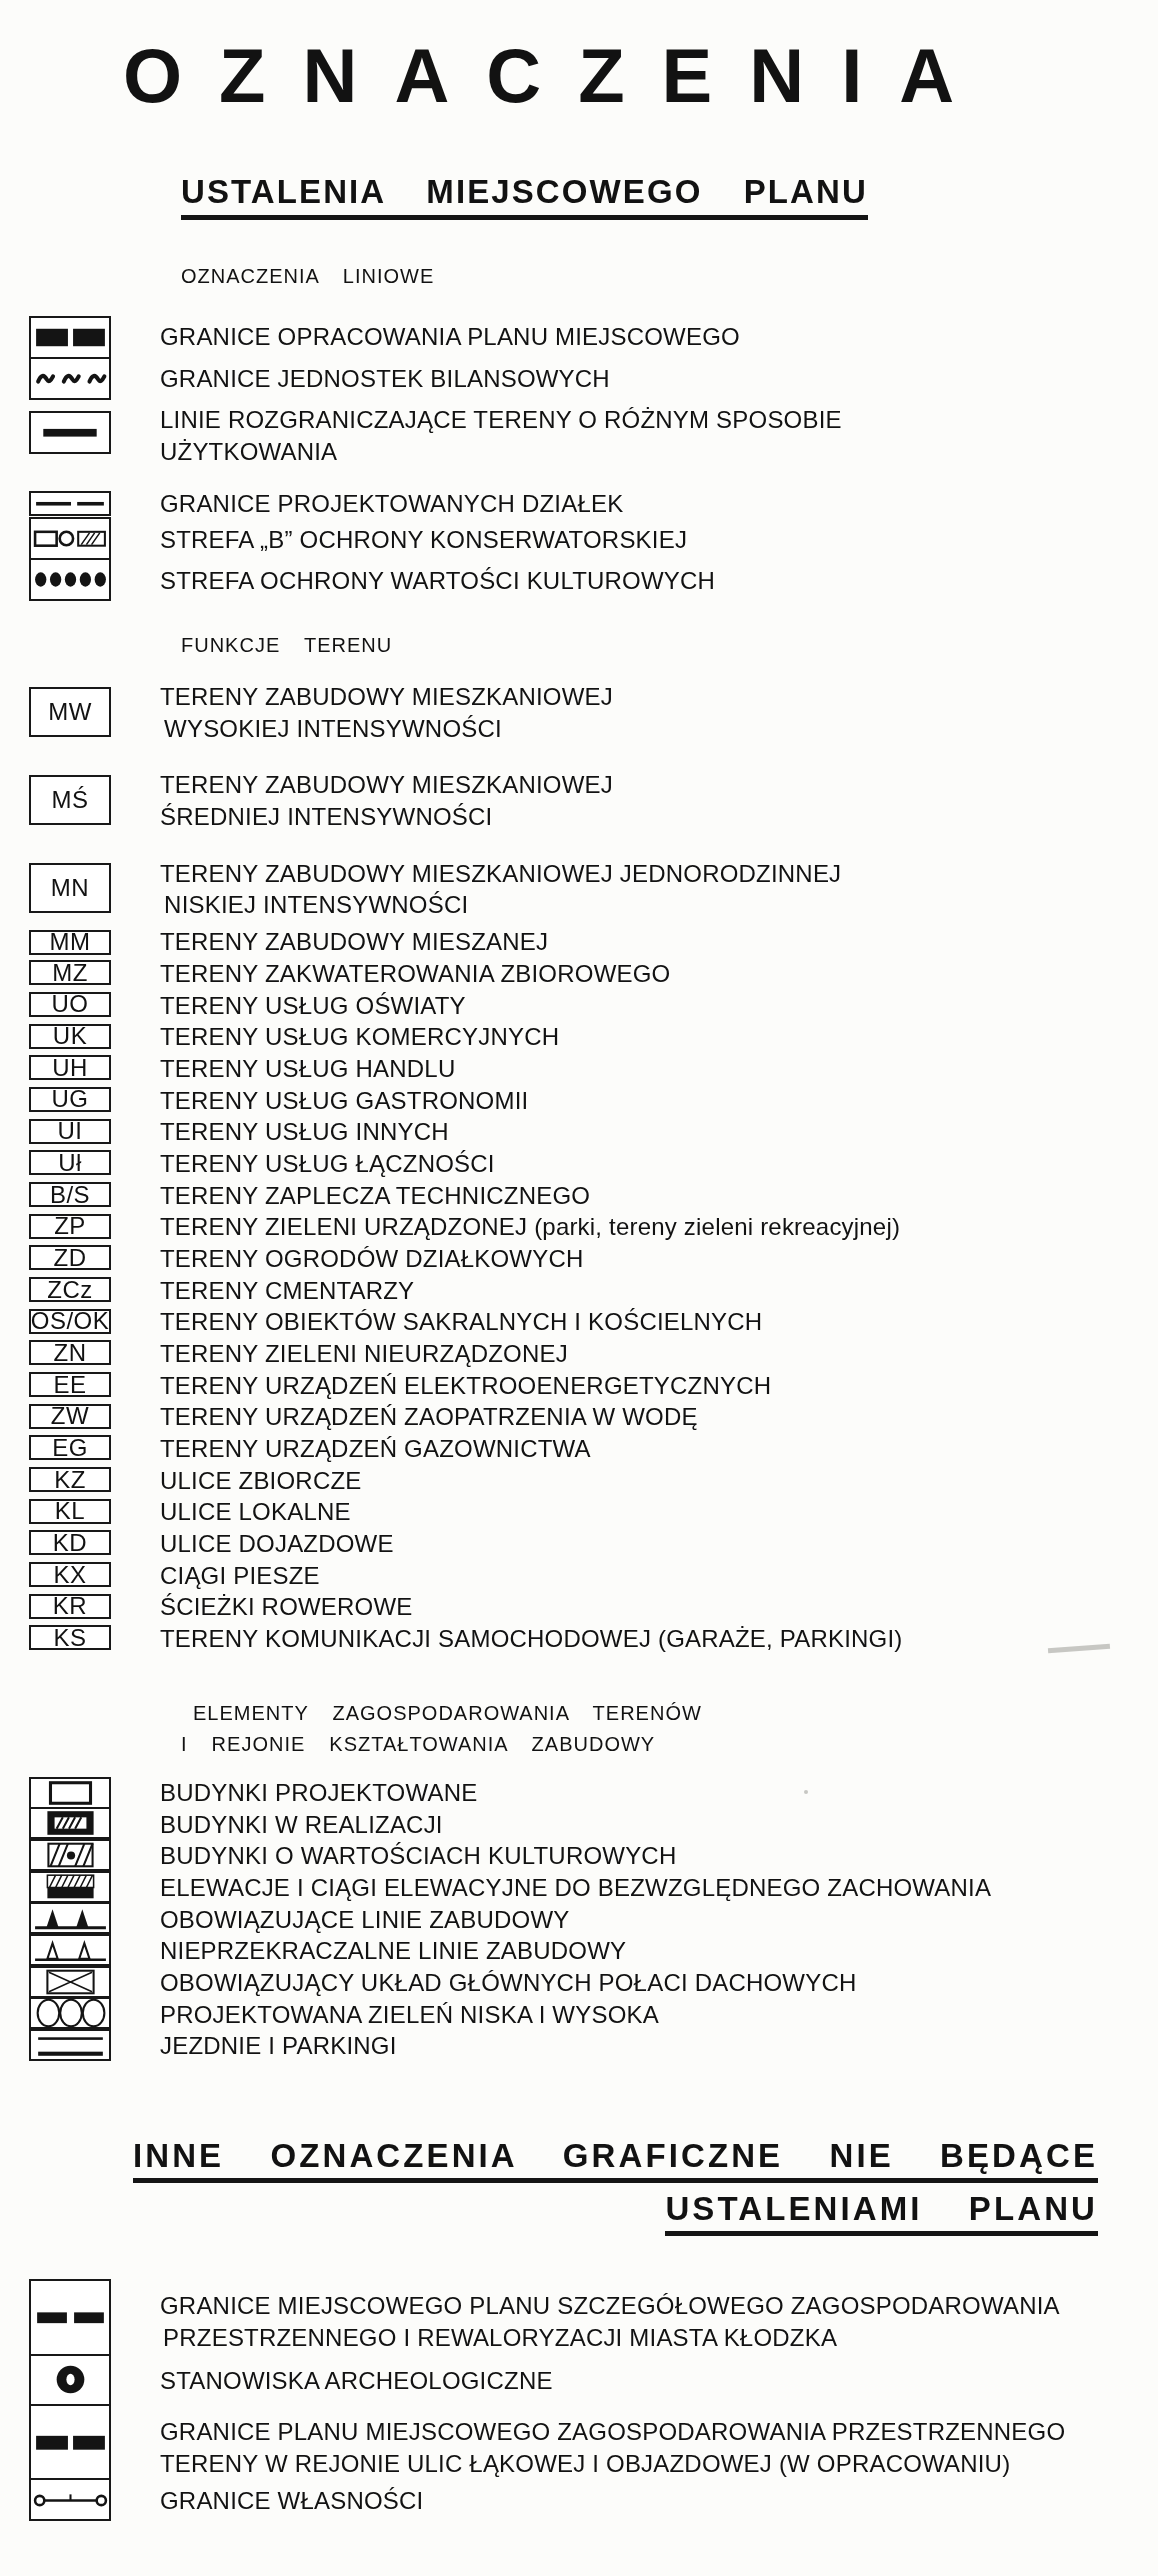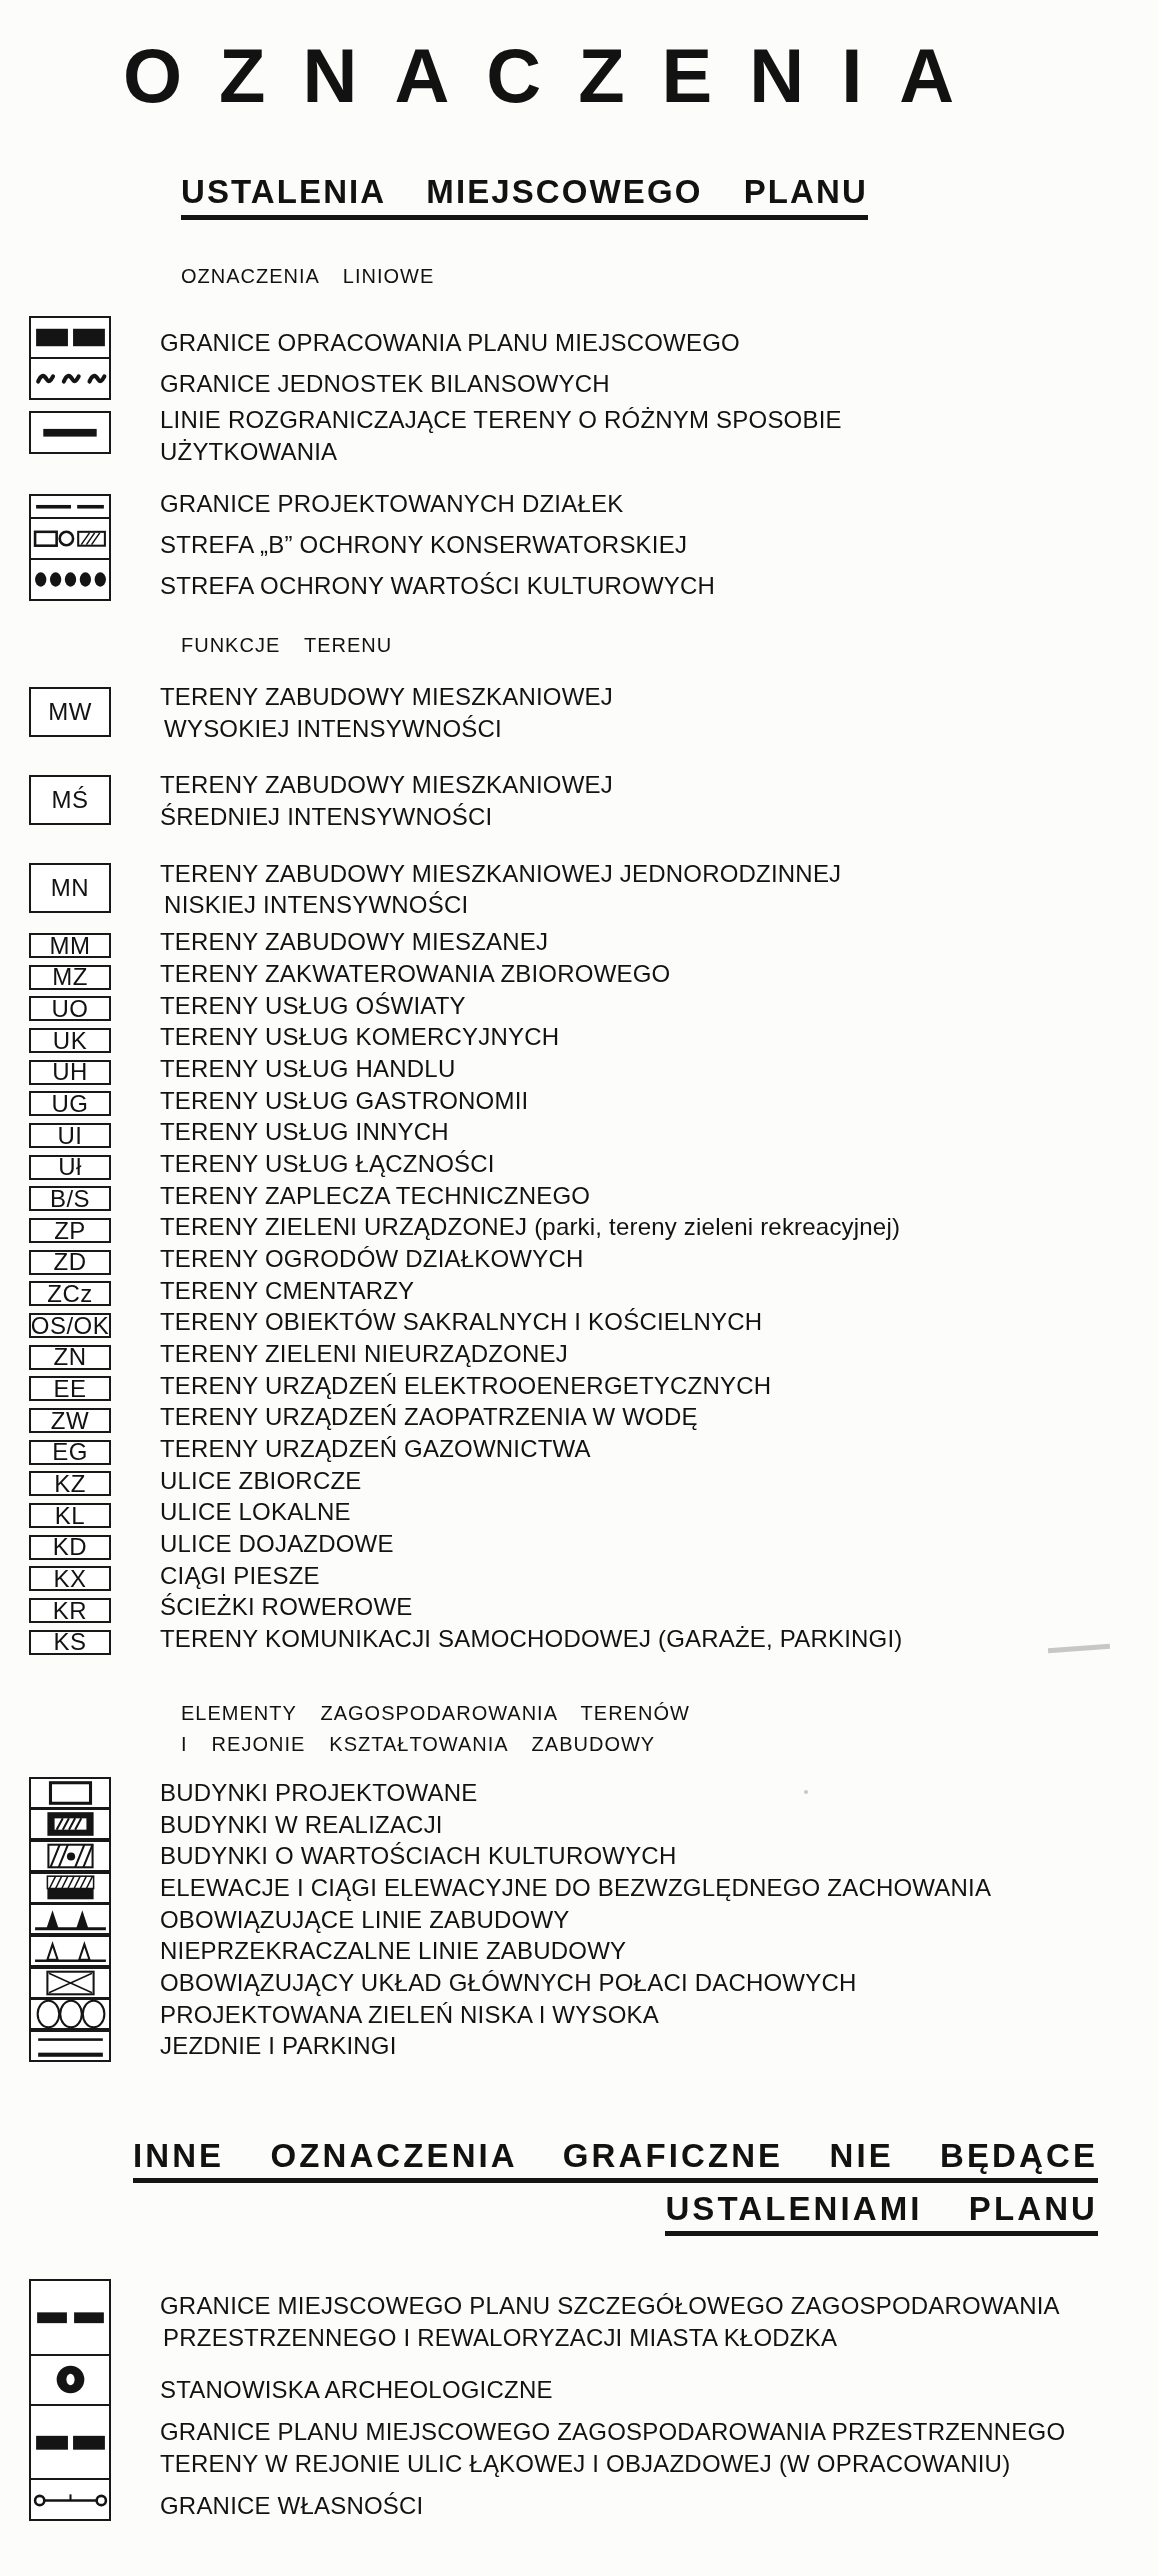--- a/index.html
+++ b/index.html
@@ -27,21 +27,21 @@
     padding-bottom:5.2px;line-height:1.05;
     white-space:nowrap;
   }
   .hsub{
     margin-left:181px;
     font-size:20px;font-weight:400;
     letter-spacing:1px;word-spacing:17.5px;
     white-space:nowrap;
   }
   .hsub.mt{margin-top:45px;margin-bottom:28px;}
-  .row{display:flex;align-items:flex-end;}
+  .row{display:flex;align-items:center;}
   .row.topalign{align-items:center;}
   .cell{
     box-sizing:border-box;
     width:82px;flex:0 0 82px;
     margin-left:29px;
     border:2.1px solid #181818;
     background:#fff;
     display:flex;align-items:center;justify-content:center;
   }
   .cell.h84{height:43px;}
@@ -334,21 +334,21 @@
           </div>
       <div class="row">
             <div class="cell h68">
               <span class="code">KS</span>
             </div>
             <div class="lbl">TERENY KOMUNIKACJI SAMOCHODOWEJ (GARAŻE, PARKINGI)</div>
           </div>
     </div>
 
     <div style="margin-top:47px;margin-left:181px;">
-      <div class="hsub" style="margin-left:0">ELEMENTY ZAGOSPODAROWANIA TERENÓW</div>
+      <div class="hsub" style="margin-left:12px">ELEMENTY ZAGOSPODAROWANIA TERENÓW</div>
       <div class="hsub" style="margin-left:0;margin-top:8.2px">I REJONIE KSZTAŁTOWANIA ZABUDOWY</div>
     </div>
     <div class="gap40"></div>
 
     <div class="stack">
       <div class="row">
         <div class="cell h62">
               <span>
           <svg width="77" height="28" viewBox="0 0 150 54">
                   <rect x="36" y="7" width="78" height="40" fill="#fff" stroke="#141414" stroke-width="6"></rect>

